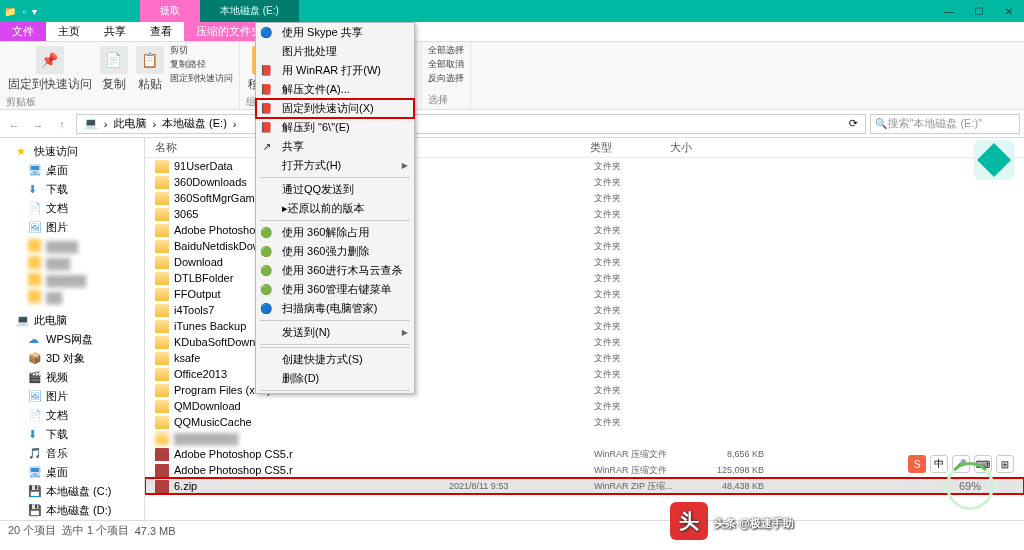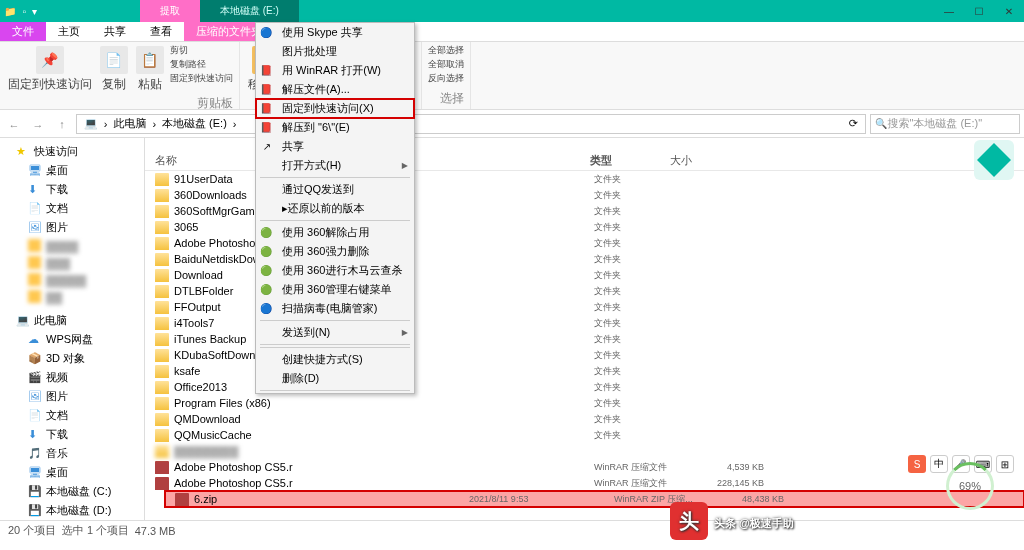--- a/index.html
+++ b/index.html
@@ -11,21 +11,21 @@
 .titlebar .ctx2{background:#007d6e;padding:0 20px;height:22px;display:flex;align-items:center;font-size:10px;color:#d0fff8;}
 .titlebar .wincontrols{margin-left:auto;display:flex;}
 .titlebar .wincontrols div{width:30px;height:22px;display:flex;align-items:center;justify-content:center;font-size:10px;color:#333;}
 .menubar{height:20px;background:#fff;border-bottom:1px solid #ddd;display:flex;}
 .menubar .tab{padding:0 12px;display:flex;align-items:center;font-size:11px;}
 .menubar .tab.active{background:#d946ef;color:#fff;}
 .menubar .tab.pink{background:#ff6ec7;color:#fff;}
 .ribbon{height:68px;background:#f8f8f8;border-bottom:1px solid #ddd;display:flex;}
 .ribbon .group{border-right:1px solid #e5e5e5;padding:2px 6px;display:flex;flex-direction:column;position:relative;}
 .ribbon .group .items{display:flex;gap:4px;flex:1;align-items:flex-start;}
-.ribbon .group .label{font-size:12px;color:#888;text-align:right;margin-top:auto;}
+.ribbon .group .label{font-size:10px;color:#888;text-align:left;margin-top:auto;}
 .ribbon .btn{display:flex;flex-direction:column;align-items:center;padding:2px;}
 .ribbon .btn .ico{width:20px;height:20px;background:#5bb5e8;border-radius:2px;font-size:14px;display:flex;align-items:center;justify-content:center;}
 .ribbon .btn.big .ico{width:28px;height:28px;}
 .ribbon .btn span{font-size:12px;color:#444;margin-top:2px;font-family:Liberation Mono, monospace;}
 .ribbon .small{display:flex;flex-direction:column;gap:1px;}
 .ribbon .small div{font-size:9px;color:#444;white-space:nowrap;}
 .navbar{height:28px;border-bottom:1px solid #ddd;display:flex;align-items:center;padding:0 4px;gap:4px;}
 .navbar .navbtn{width:20px;height:20px;display:flex;align-items:center;justify-content:center;color:#888;}
 .navbar .path{flex:1;height:20px;border:1px solid #ccc;display:flex;align-items:center;padding:0 4px;font-size:10px;}
 .navbar .path span{padding:0 3px;}
@@ -33,32 +33,32 @@
 .body{display:flex;height:382px;}
 .sidebar{width:145px;background:#fff;border-right:1px solid #ddd;overflow:hidden;padding-top:4px;}
 .sidebar .item{padding:2px 0 2px 16px;display:flex;align-items:center;gap:5px;font-size:10px;}
 .sidebar .item.sub{padding-left:28px;}
 .sidebar .ico{width:13px;height:13px;display:inline-block;}
 .sidebar .star{color:#f0c800;}
 .sidebar .blue{color:#3a8ed8;}
 .sidebar .yellow{background:#ffc850;}
 .sidebar .disk{color:#888;}
 .main{flex:1;display:flex;flex-direction:column;}
-.colheader{height:20px;border-bottom:1px solid #e8e8e8;display:flex;align-items:center;font-size:10px;color:#555;padding-left:10px;margin-top:13px;}
+.colheader{height:20px;border-bottom:1px solid #e8e8e8;display:flex;align-items:center;font-size:10px;color:#555;padding-left:10px;}
 .colheader .c1{width:290px;}
-.colheader .c3{width:80px;font-weight:bold;}
+.colheader .c3{width:80px;}
 .colheader .c4{width:60px;}
 .filelist{flex:1;overflow:hidden;position:relative;}
 .row{height:16px;display:flex;align-items:center;padding-left:10px;font-size:10px;}
 .row .icon{width:14px;height:13px;background:linear-gradient(#ffe29a,#f5c23e);border-radius:1px 1px 0 0;margin-right:5px;}
 .row .icon.zip{background:#b04040;}
 .row .nm{width:275px;}
 .row .tp{width:100px;color:#666;font-size:9px;}
 .row .sz{width:70px;color:#666;font-size:9px;text-align:right;}
-.row.sel{background:#fca5a5;margin-left:20px;}
+.row.sel{background:#e5e5e5;}
 .row.boxed{outline:2px solid #d40000;outline-offset:-1px;}
 .blurimg{filter:blur(2px);color:#999;}
 .ctxmenu{position:absolute;left:255px;top:22px;width:160px;background:#f4f4f4;border:1px solid #bbb;box-shadow:2px 2px 4px rgba(0,0,0,0.25);z-index:100;}
 .ctxmenu .mi{height:19px;display:flex;align-items:center;padding:0 6px 0 26px;font-size:10px;position:relative;}
 .ctxmenu .mi.boxed{outline:2px solid #d40000;outline-offset:-1px;}
 .ctxmenu .mi .mico{position:absolute;left:4px;width:14px;height:14px;font-size:10px;display:flex;align-items:center;justify-content:center;}
 .ctxmenu .sep{height:1px;background:#ccc;margin:2px 4px;}
 .ctxmenu .arrow{margin-left:auto;color:#666;font-size:8px;}
 .statusbar{height:20px;border-top:1px solid #ddd;display:flex;align-items:center;padding:0 8px;font-size:10px;color:#555;background:#fff;}
 .floaticon{position:absolute;right:10px;top:140px;width:40px;height:40px;background:#e0f7f3;border-radius:6px;display:flex;align-items:center;justify-content:center;}
@@ -388,28 +388,28 @@
         </div>
         <div class="row blurimg">
           <div class="icon"></div>
           <div class="nm">▓▓▓▓▓▓▓▓</div>
         </div>
         <div class="row">
           <div class="icon zip"></div>
           <div class="nm">Adobe Photoshop CS5.r</div>
           <div style="width:145px;font-size:9px;color:#666"></div>
           <div class="tp">WinRAR 压缩文件</div>
-          <div class="sz">4,539 KB</div>
+          <div class="sz">8,656 KB</div>
         </div>
         <div class="row">
           <div class="icon zip"></div>
           <div class="nm">Adobe Photoshop CS5.r</div>
           <div style="width:145px;font-size:9px;color:#666"></div>
           <div class="tp">WinRAR 压缩文件</div>
-          <div class="sz">228,145 KB</div>
+          <div class="sz">125,098 KB</div>
         </div>
         <div class="row sel boxed">
           <div class="icon zip"></div>
           <div class="nm">6.zip</div>
           <div style="width:145px;font-size:9px;color:#666">2021/8/11 9:53</div>
           <div class="tp">WinRAR ZIP 压缩...</div>
           <div class="sz">48,438 KB</div>
         </div>
       </div>
   </div>

